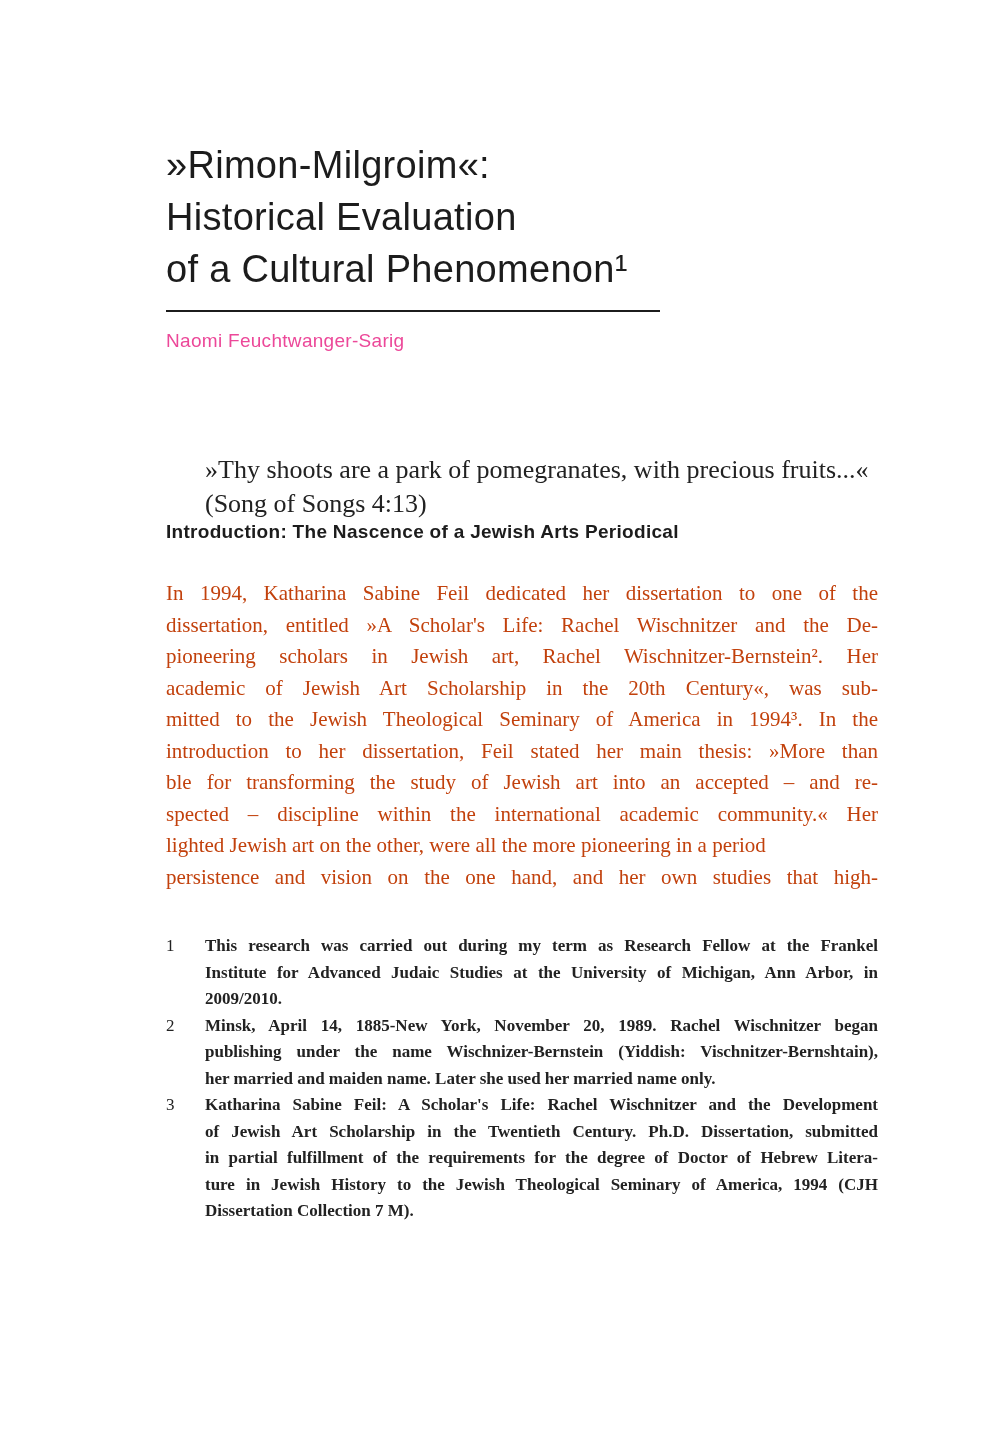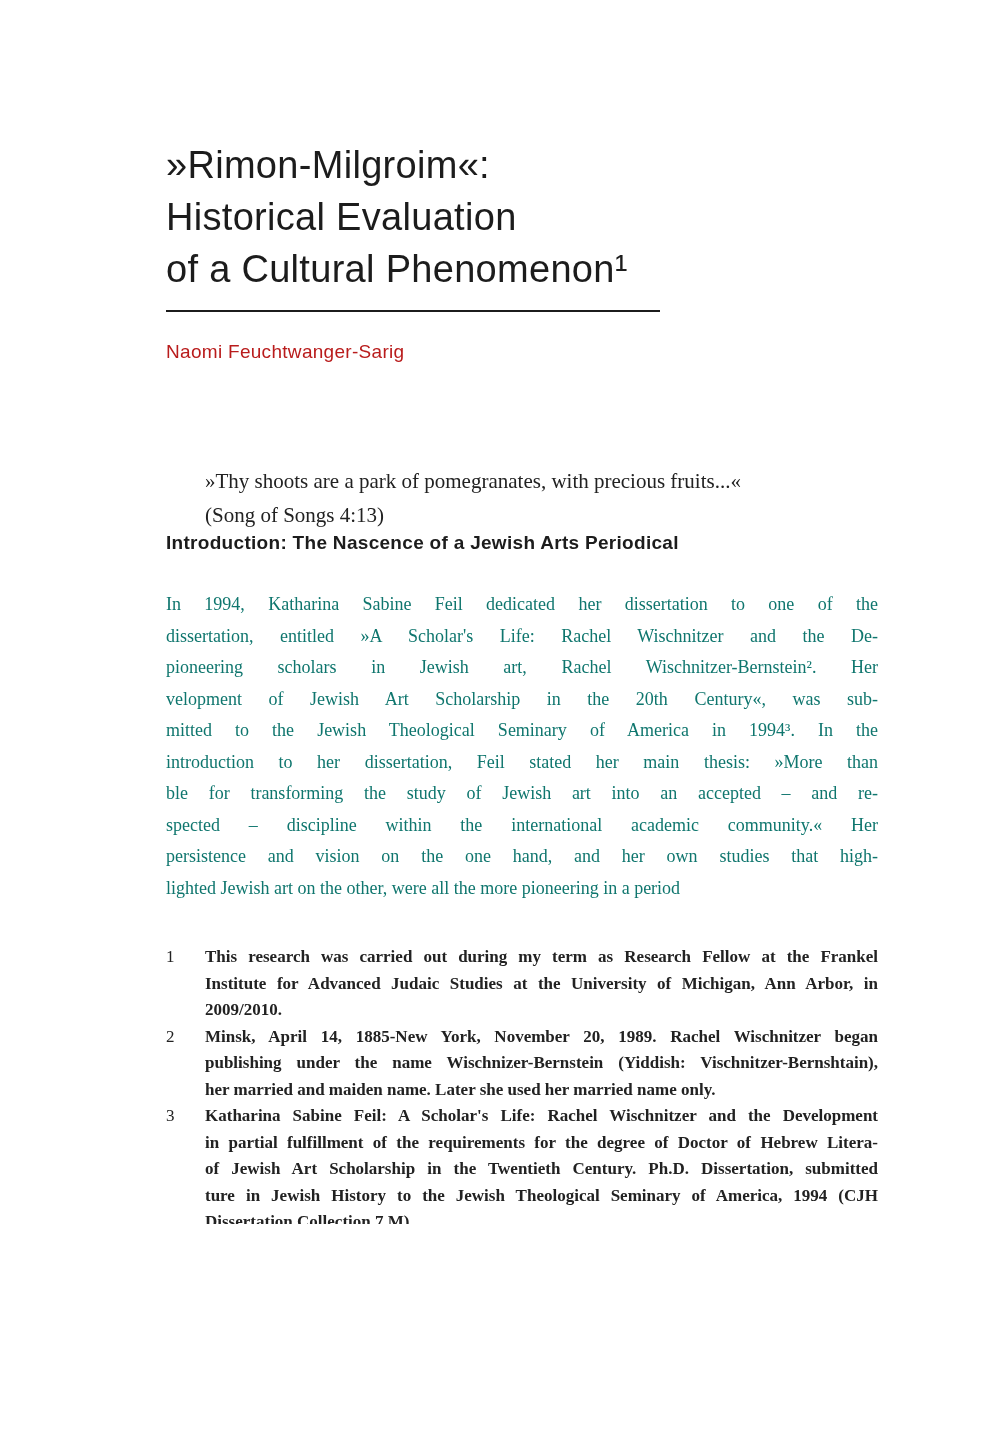--- a/index.html
+++ b/index.html
@@ -37,56 +37,56 @@
     text-align: left;
     text-align-last: left;
   }
   .rule {
     margin-top: 15px;
     width: 494px;
     height: 0;
     border-top: 2px solid #1c1c1c;
   }
   .author {
-    margin-top: 29px;
+    margin-top: 18px;
     font-family: "Liberation Sans", sans-serif;
     font-size: 19px;
     font-weight: 400;
     letter-spacing: 0.3px;
-    color: #b91c1c;
+    color: #ec4899;
   }
   
   .epigraph {
     margin-top: 101px;
     padding-left: 39px;
     font-family: "Liberation Serif", serif;
-    font-size: 21px;
+    font-size: 26px;
     line-height: 34px;
     color: #222222;
   }
   .epigraph .line,
   .epigraph .line.last {
     text-align: left;
     text-align-last: left;
   }
   
   .heading {
     font-family: "Liberation Sans", sans-serif;
     font-size: 19px;
     font-weight: 700;
     letter-spacing: 0.3px;
     color: #1c1c1c;
   }
   
   .body-par {
     margin-top: 35px;
     font-family: "Liberation Serif", serif;
-    font-size: 18px;
+    font-size: 21px;
     line-height: 31.5px;
-    color: #0f766e;
+    color: #c2410c;
   }
   .line {
     text-align: justify;
     text-align-last: justify;
   }
   .line.last {
     text-align-last: left;
   }
   
   .footnotes {
@@ -129,27 +129,27 @@
         <div class="line">»Thy shoots are a park of pomegranates, with precious fruits...«</div>
         <div class="line last">(Song of Songs 4:13)</div>
       </div>
 
     <div class="heading">Introduction: The Nascence of a Jewish Arts Periodical</div>
 
     <div class="body-par">
         <div class="line">In 1994, Katharina Sabine Feil dedicated her dissertation to one of the</div>
         <div class="line">dissertation, entitled »A Scholar's Life: Rachel Wischnitzer and the De-</div>
         <div class="line">pioneering scholars in Jewish art, Rachel Wischnitzer-Bernstein². Her</div>
-        <div class="line">velopment of Jewish Art Scholarship in the 20th Century«, was sub-</div>
+        <div class="line">academic of Jewish Art Scholarship in the 20th Century«, was sub-</div>
         <div class="line">mitted to the Jewish Theological Seminary of America in 1994³. In the</div>
         <div class="line">introduction to her dissertation, Feil stated her main thesis: »More than</div>
         <div class="line">ble for transforming the study of Jewish art into an accepted – and re-</div>
         <div class="line">spected – discipline within the international academic community.« Her</div>
+        <div class="line last">lighted Jewish art on the other, were all the more pioneering in a period</div>
         <div class="line">persistence and vision on the one hand, and her own studies that high-</div>
-        <div class="line last">lighted Jewish art on the other, were all the more pioneering in a period</div>
       </div>
 
     <div class="footnotes">
         <div class="footnote">
           <div class="fn-num">1</div>
           <div class="fn-text">
             <div class="line">This research was carried out during my term as Research Fellow at the Frankel</div>
             <div class="line">Institute for Advanced Judaic Studies at the University of Michigan, Ann Arbor, in</div>
             <div class="line last">2009/2010.</div>
           </div>
@@ -159,22 +159,22 @@
           <div class="fn-text">
             <div class="line">Minsk, April 14, 1885-New York, November 20, 1989. Rachel Wischnitzer began</div>
             <div class="line">publishing under the name Wischnizer-Bernstein (Yiddish: Vischnitzer-Bernshtain),</div>
             <div class="line last">her married and maiden name. Later she used her married name only.</div>
           </div>
         </div>
         <div class="footnote">
           <div class="fn-num">3</div>
           <div class="fn-text">
             <div class="line">Katharina Sabine Feil: A Scholar's Life: Rachel Wischnitzer and the Development</div>
+            <div class="line">of Jewish Art Scholarship in the Twentieth Century. Ph.D. Dissertation, submitted</div>
             <div class="line">in partial fulfillment of the requirements for the degree of Doctor of Hebrew Litera-</div>
-            <div class="line">of Jewish Art Scholarship in the Twentieth Century. Ph.D. Dissertation, submitted</div>
             <div class="line">ture in Jewish History to the Jewish Theological Seminary of America, 1994 (CJH</div>
             <div class="line last">Dissertation Collection 7 M).</div>
           </div>
         </div>
       </div>
 
   </div>
 </div>
 
 </body></html>

